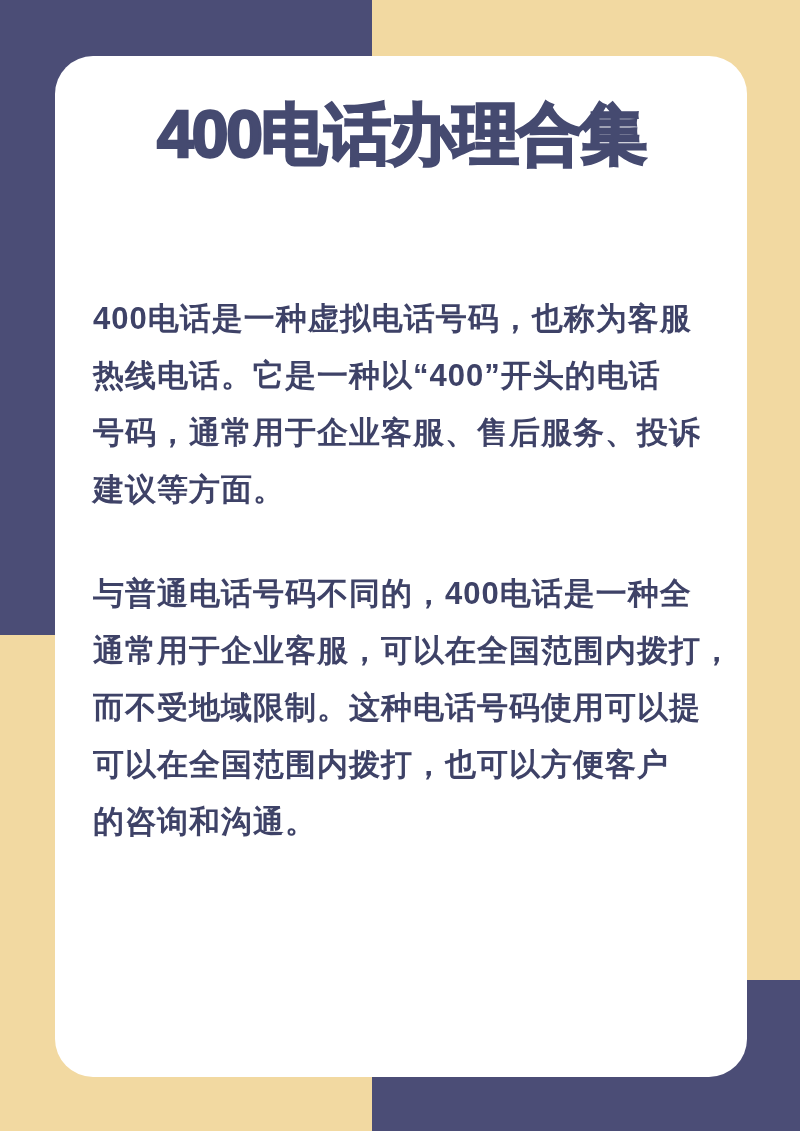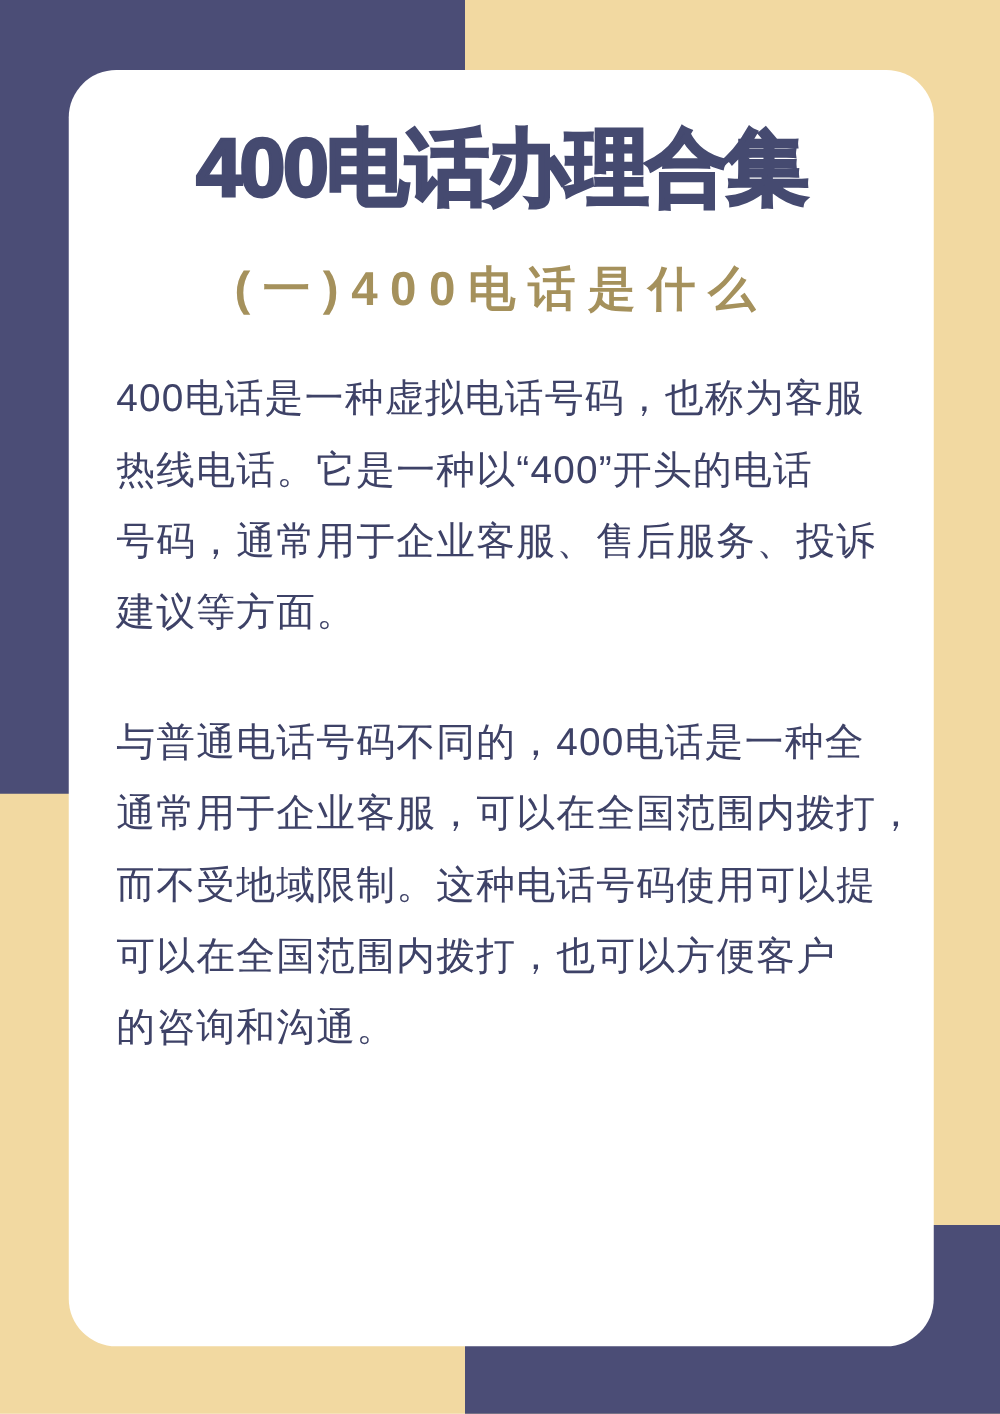--- a/index.html
+++ b/index.html
@@ -66,41 +66,40 @@
     letter-spacing: 10px;
     color: #a5915c;
     white-space: nowrap;
   }
   .body-paragraph {
     position: absolute;
     left: 38px;
     width: 622px;
     font-size: 31px;
     line-height: 57px;
-    font-weight: normal;
+    font-weight: bold;
     letter-spacing: 1px;
     color: #3e4267;
   }
   .paragraph-1 { top: 234px; }
   .paragraph-2 { top: 509px; }
   .body-line {
     white-space: nowrap;
   }
 </style>
 </head>
 <body>
 
 <div class="bg-block bg-navy-top-left"></div>
 <div class="bg-block bg-navy-bottom-right"></div>
 
 <div class="card">
 
   <div class="poster-title">400电话办理合集</div>
 
-  <div class="poster-subtitle">(一)400电话是什么</div>
 
   <div class="body-paragraph paragraph-1">
     <div class="body-line">400电话是一种虚拟电话号码，也称为客服</div>
     <div class="body-line">热线电话。它是一种以“400”开头的电话</div>
     <div class="body-line">号码，通常用于企业客服、售后服务、投诉</div>
     <div class="body-line">建议等方面。</div>
   </div>
 
   <div class="body-paragraph paragraph-2">
     <div class="body-line">与普通电话号码不同的，400电话是一种全</div>

